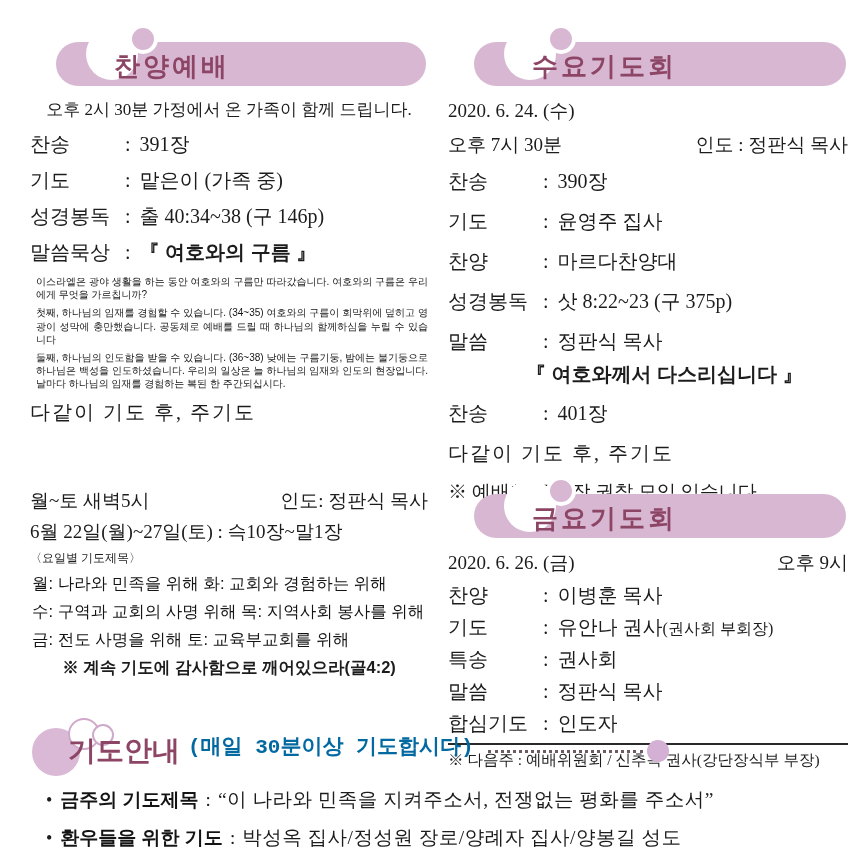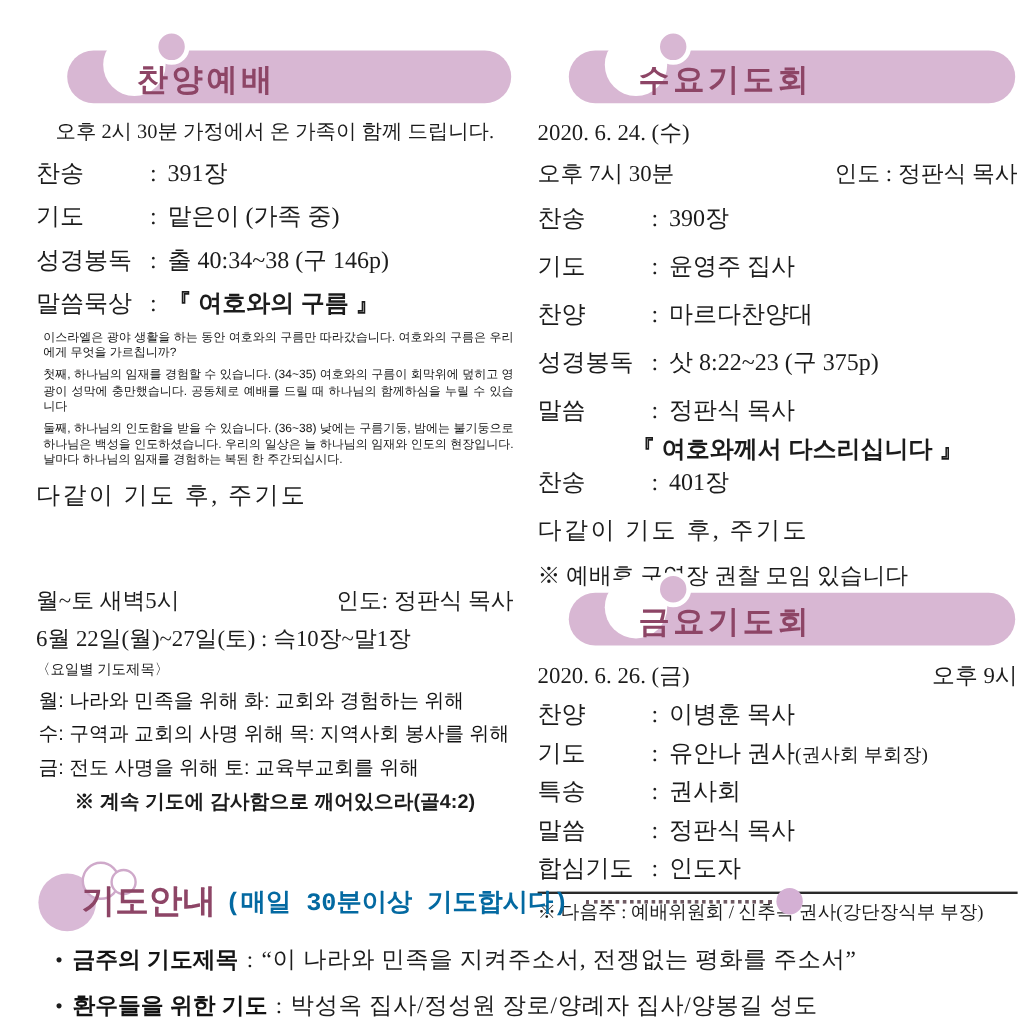--- a/index.html
+++ b/index.html
@@ -55,21 +55,21 @@
     font-family: "Liberation Sans", sans-serif;
     font-size: 10px; line-height: 1.32; text-align: justify;
     color: #141414; padding-left: 6px; margin: 2px 0 8px 0;
   }
   .meditation p { margin: 0 0 5px 0; }
 
   .closing { font-size: 20px; letter-spacing: 2px; margin: 4px 0 0 0; white-space: nowrap; }
 
   .sermon-title {
     font-family: "Liberation Sans", sans-serif; font-weight: bold;
-    font-size: 20px; margin: 2px 0 0 78px; white-space: nowrap;
+    font-size: 20px; margin: 2px 0 12px 78px; white-space: nowrap;
   }
   .notice { font-size: 19px; margin-top: 12px; white-space: nowrap; }
 
   .subtitle { font-size: 12px; margin: 0 0 6px 0; }
   .dayline {
     font-family: "Liberation Sans", sans-serif;
     font-size: 16.5px; margin: 0 0 6px 2px; white-space: nowrap; color: #141414;
   }
   .verse {
     font-family: "Liberation Sans", sans-serif; font-weight: bold;
@@ -88,21 +88,21 @@
   .g-bubble-o1 {
     position: absolute; left: 38px; top: -4px; width: 28px; height: 28px;
     border-radius: 50%; background: #ffffff; border: 2px solid #cfa9ca;
   }
   .g-bubble-o2 {
     position: absolute; left: 62px; top: 2px; width: 18px; height: 18px;
     border-radius: 50%; background: #ffffff; border: 2px solid #cfa9ca;
   }
   .guide-titlewrap {
     position: absolute; left: 38px; top: 10px; right: 0;
-    display: flex; align-items: center; z-index: 2; white-space: nowrap;
+    display: flex; align-items: flex-start; z-index: 2; white-space: nowrap;
   }
   .guide-title {
     font-family: "Liberation Sans", sans-serif; font-weight: bold;
     font-size: 28px; color: #8d4566; margin: 0;
   }
   .guide-subtitle {
     font-family: Liberation Mono, monospace; font-weight: bold;
     font-size: 21px; color: #0369a1; margin-left: 8px;
   }
   .dotted-leader {

